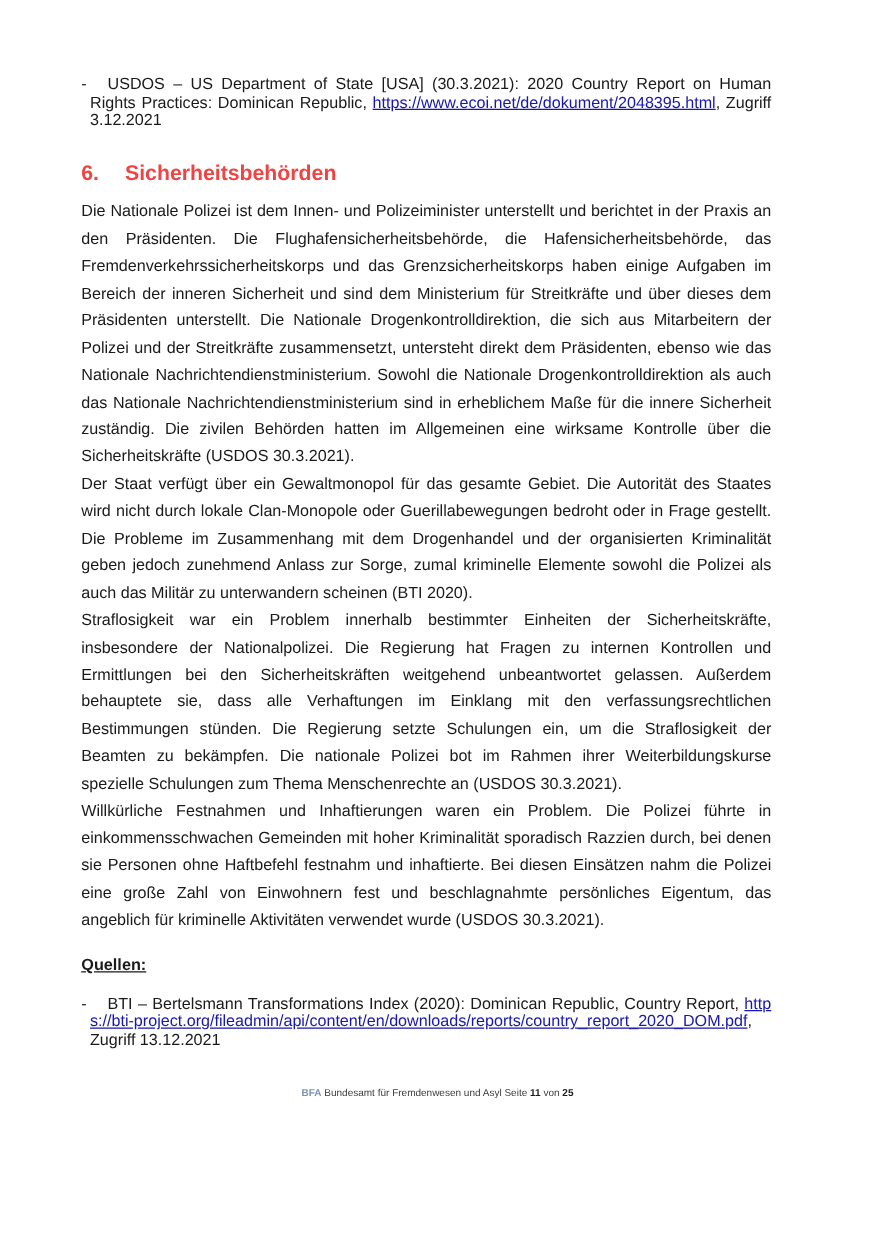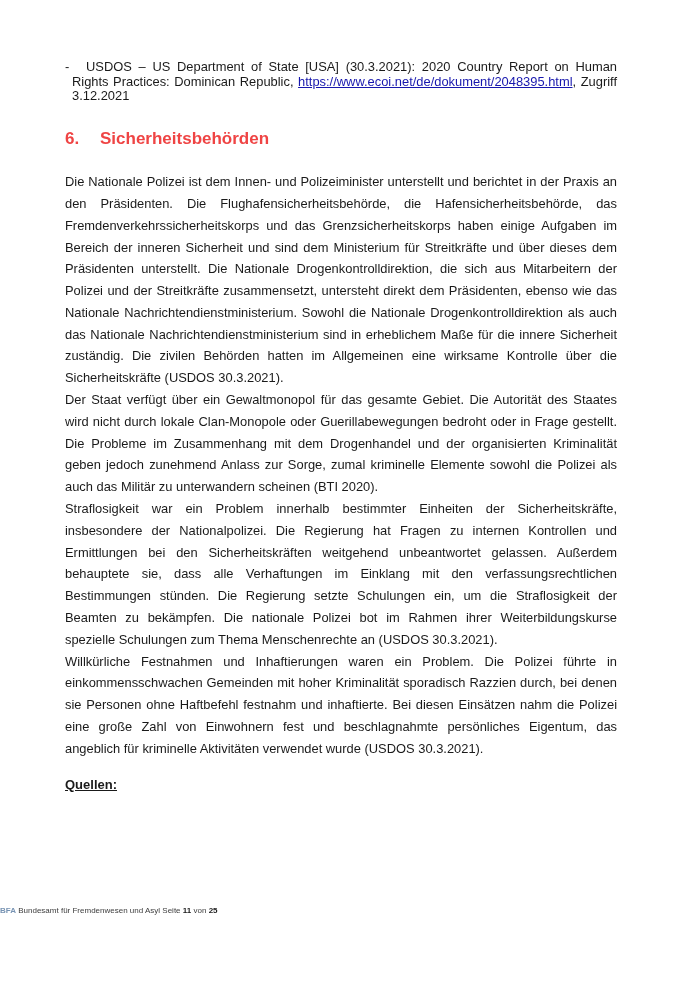--- a/index.html
+++ b/index.html
@@ -38,42 +38,43 @@
     margin:25px 0 0 0;
     font-size:17px;
     font-weight:bold;
     color:#ef4444;
   }
   .section-heading .heading-number{
     display:inline-block;
     width:35px;
   }
   
-  .body-block{margin-top:22px;}
+  .body-block{margin-top:9px;}
   .body-block p{
     margin:0;
     font-size:12.9px;
     line-height:21.8px;
     text-align:justify;
     color:#1a1a1a;
   }
   
   .sources-label{
     margin:17px 0 0 0;
     font-size:13px;
     font-weight:bold;
     text-decoration:underline;
     color:#1a1a1a;
   }
   .bottom-source{margin-top:17px;}
   
   .footer{
     position:absolute;
-    left:0;top:906px;
+    left:0;top:870px;
     width:700px;
+    text-align:center;
     font-size:8px;
     color:#3c3c3c;
     line-height:10px;
   }
   .footer .org-abbr{
     color:#7793b3;
     font-weight:bold;
   }
   .footer .pg{font-weight:bold;color:#1a1a1a;}
 </style>
@@ -89,20 +90,22 @@
 
   <div class="body-block">
     <p>Die Nationale Polizei ist dem Innen- und Polizeiminister unterstellt und berichtet in der Praxis an den Präsidenten. Die Flughafensicherheitsbehörde, die Hafensicherheitsbehörde, das Fremdenverkehrssicherheitskorps und das Grenzsicherheitskorps haben einige Aufgaben im Bereich der inneren Sicherheit und sind dem Ministerium für Streitkräfte und über dieses dem Präsidenten unterstellt. Die Nationale Drogenkontrolldirektion, die sich aus Mitarbeitern der Polizei und der Streitkräfte zusammensetzt, untersteht direkt dem Präsidenten, ebenso wie das Nationale Nachrichtendienstministerium. Sowohl die Nationale Drogenkontrolldirektion als auch das Nationale Nachrichtendienstministerium sind in erheblichem Maße für die innere Sicherheit zuständig. Die zivilen Behörden hatten im Allgemeinen eine wirksame Kontrolle über die Sicherheitskräfte (USDOS 30.3.2021).</p>
     <p>Der Staat verfügt über ein Gewaltmonopol für das gesamte Gebiet. Die Autorität des Staates wird nicht durch lokale Clan-Monopole oder Guerillabewegungen bedroht oder in Frage gestellt. Die Probleme im Zusammenhang mit dem Drogenhandel und der organisierten Kriminalität geben jedoch zunehmend Anlass zur Sorge, zumal kriminelle Elemente sowohl die Polizei als auch das Militär zu unterwandern scheinen (BTI 2020).</p>
     <p>Straflosigkeit war ein Problem innerhalb bestimmter Einheiten der Sicherheitskräfte, insbesondere der Nationalpolizei. Die Regierung hat Fragen zu internen Kontrollen und Ermittlungen bei den Sicherheitskräften weitgehend unbeantwortet gelassen. Außerdem behauptete sie, dass alle Verhaftungen im Einklang mit den verfassungsrechtlichen Bestimmungen stünden. Die Regierung setzte Schulungen ein, um die Straflosigkeit der Beamten zu bekämpfen. Die nationale Polizei bot im Rahmen ihrer Weiterbildungskurse spezielle Schulungen zum Thema Menschenrechte an (USDOS 30.3.2021).</p>
     <p>Willkürliche Festnahmen und Inhaftierungen waren ein Problem. Die Polizei führte in einkommensschwachen Gemeinden mit hoher Kriminalität sporadisch Razzien durch, bei denen sie Personen ohne Haftbefehl festnahm und inhaftierte. Bei diesen Einsätzen nahm die Polizei eine große Zahl von Einwohnern fest und beschlagnahmte persönliches Eigentum, das angeblich für kriminelle Aktivitäten verwendet wurde (USDOS 30.3.2021).</p>
   </div>
 
   <p class="sources-label">Quellen:</p>
 
+  <p class="source-item bottom-source"><span class="dash">-</span><span>BTI – Bertelsmann Transformations Index (2020): Dominican Republic, Country Report,</span>
+    <a class="doc-link" href="#">https://bti-project.org/fileadmin/api/content/en/downloads/reports/country_report_2020_DOM.pdf</a><span>, Zugriff 13.12.2021</span></p>
 
   <div class="footer">
     <span class="org-abbr">BFA</span>
     <span>Bundesamt für Fremdenwesen und Asyl</span>
     <span>Seite</span>
     <span class="pg">11</span>
     <span>von</span>
     <span class="pg">25</span>
   </div>
 

